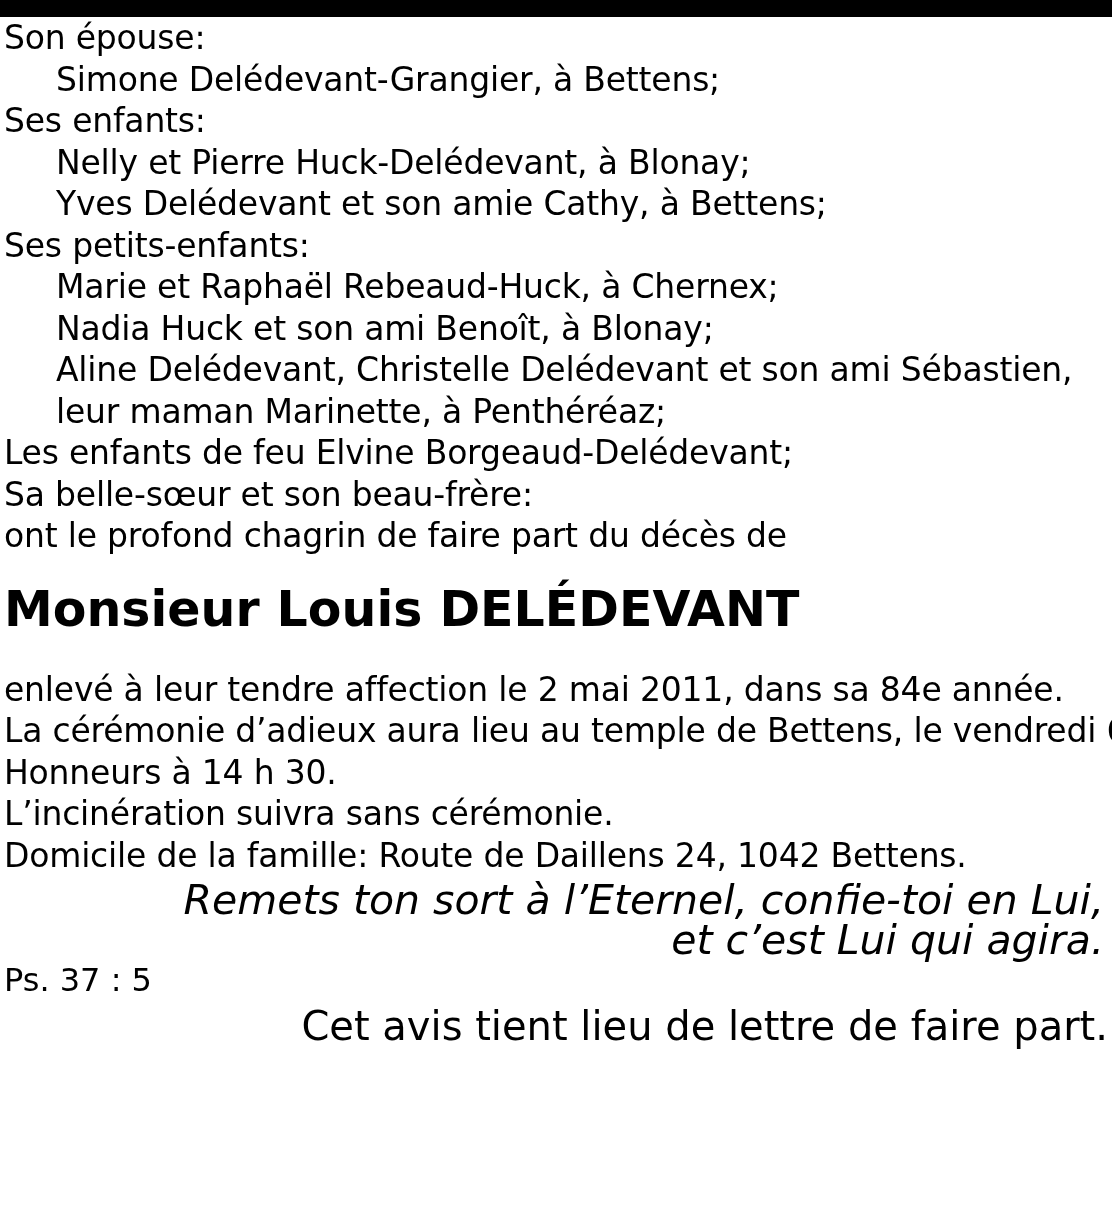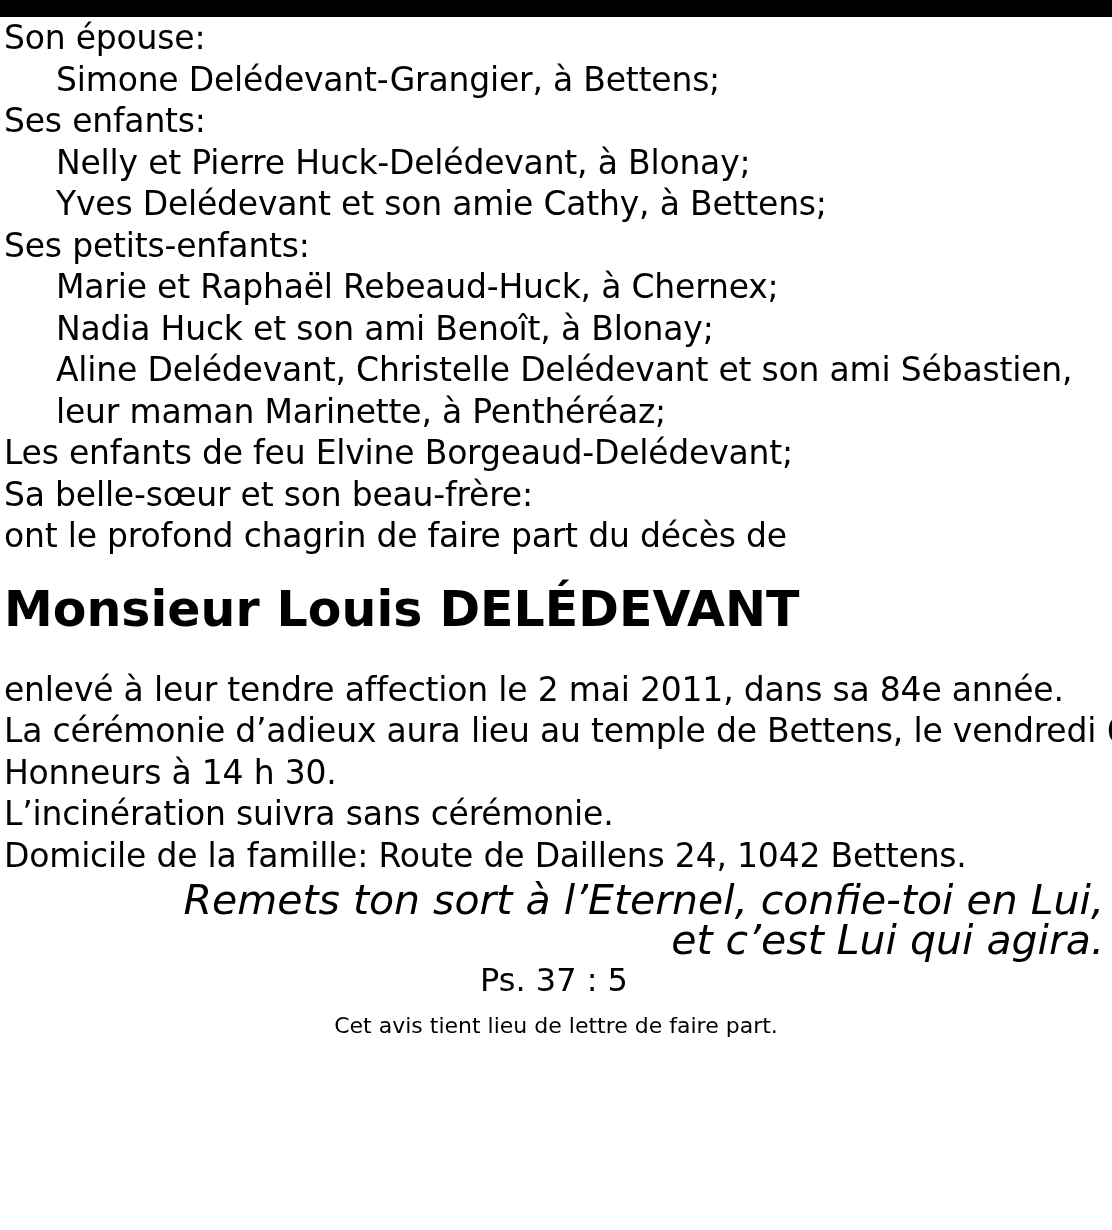--- a/index.html
+++ b/index.html
@@ -53,29 +53,29 @@
   }
   .verse {
     text-align: right;
     font-style: italic;
     font-size: 41px;
     line-height: 40px;
     white-space: nowrap;
     padding-right: 4px;
   }
   .verse-ref {
-    text-align: center;
+    text-align: left;
     font-size: 32px;
     line-height: 40px;
     padding-right: 4px;
     white-space: nowrap;
   }
   .closing {
-    text-align: center;
-    font-size: 22px;
+    text-align: right;
+    font-size: 40px;
     line-height: 40px;
     margin-top: 6px;
     white-space: nowrap;
   }
   .spacer-small { height: 4px; }
 </style>
 </head>
 <body>
 
 <div class="notice">

